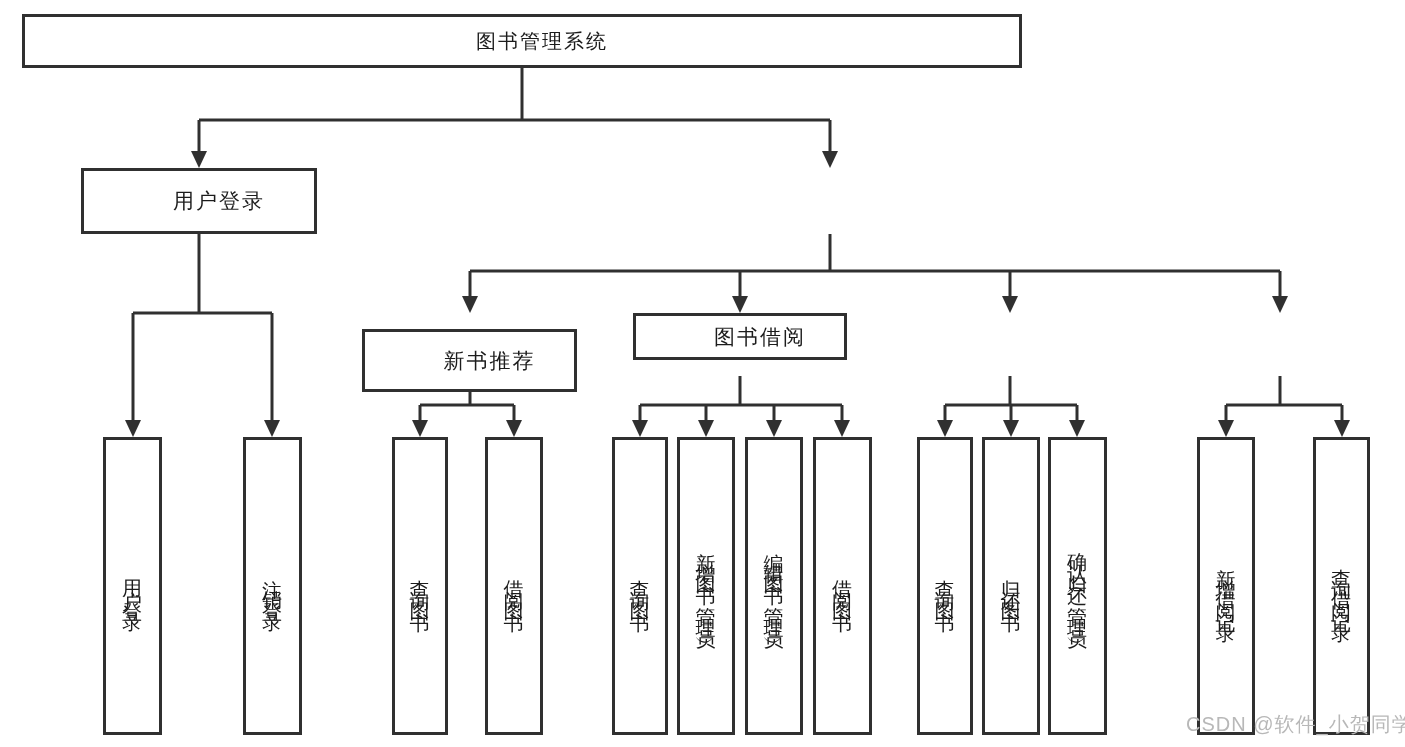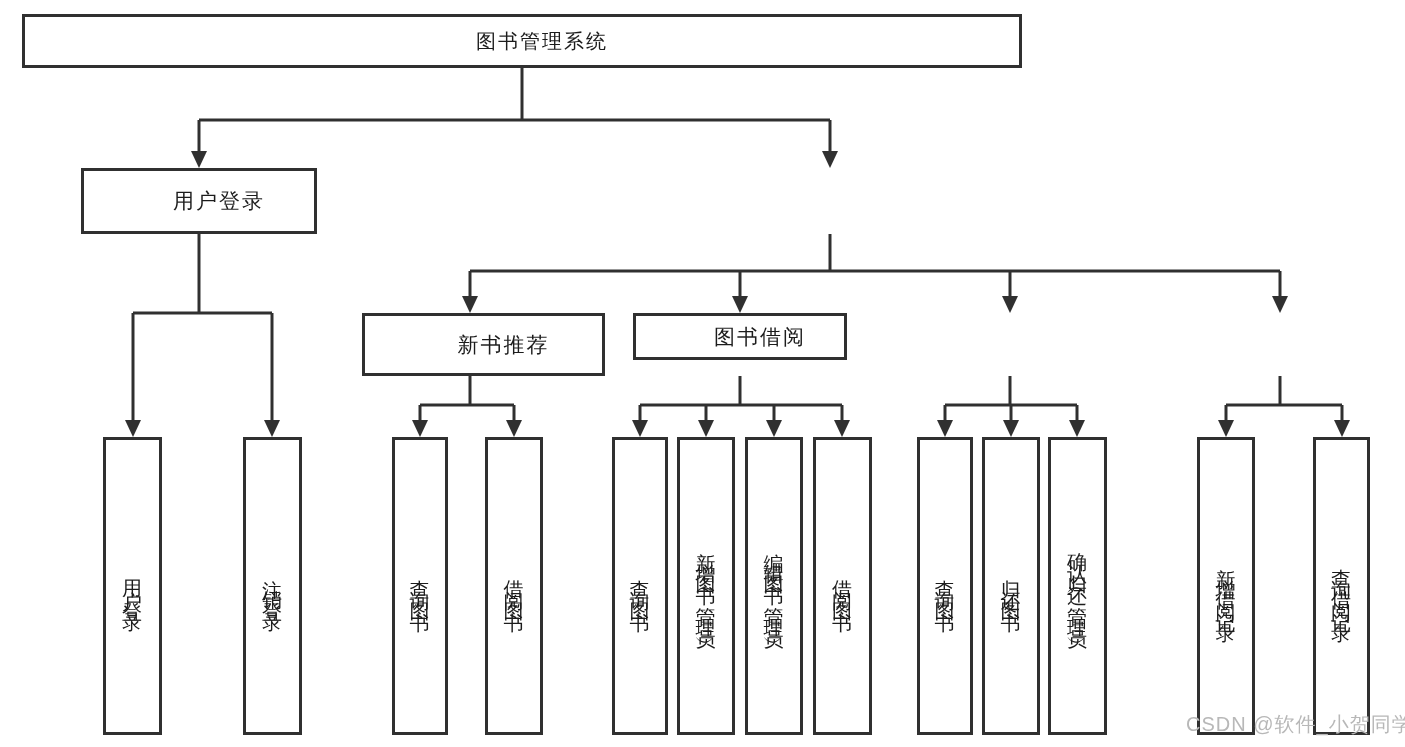--- a/index.html
+++ b/index.html
@@ -116,21 +116,21 @@
       <polygon points="1069,420 1085,420 1077,437"></polygon>
       <polygon points="1218,420 1234,420 1226,437"></polygon>
       <polygon points="1334,420 1350,420 1342,437"></polygon>
     </g>
   </svg>
 
   <div class="node hnode root" style="left:22px; top:14px; width:1000px; height:54px;">图书管理系统</div>
 
   <div class="node hnode" style="left:81px; top:168px; width:236px; height:66px;">用户登录</div>
 
-  <div class="node hnode" style="left:362px; top:313px; width:243px; height:63px;">新书推荐</div>
+  <div class="node hnode" style="left:362px; top:329px; width:215px; height:63px;">新书推荐</div>
   <div class="node hnode" style="left:633px; top:313px; width:214px; height:47px;">图书借阅</div>
 
   <div class="node vnode" style="left:103px; top:437px; width:59px; height:298px;">用户登录</div>
   <div class="node vnode" style="left:243px; top:437px; width:59px; height:298px;">注销登录</div>
 
   <div class="node vnode" style="left:392px; top:437px; width:56px; height:298px;">查询图书</div>
   <div class="node vnode" style="left:485px; top:437px; width:58px; height:298px;">借阅图书</div>
 
   <div class="node vnode" style="left:612px; top:437px; width:56px; height:298px;">查询图书</div>
   <div class="node vnode" style="left:677px; top:437px; width:58px; height:298px;">新增图书（管理员）</div>

